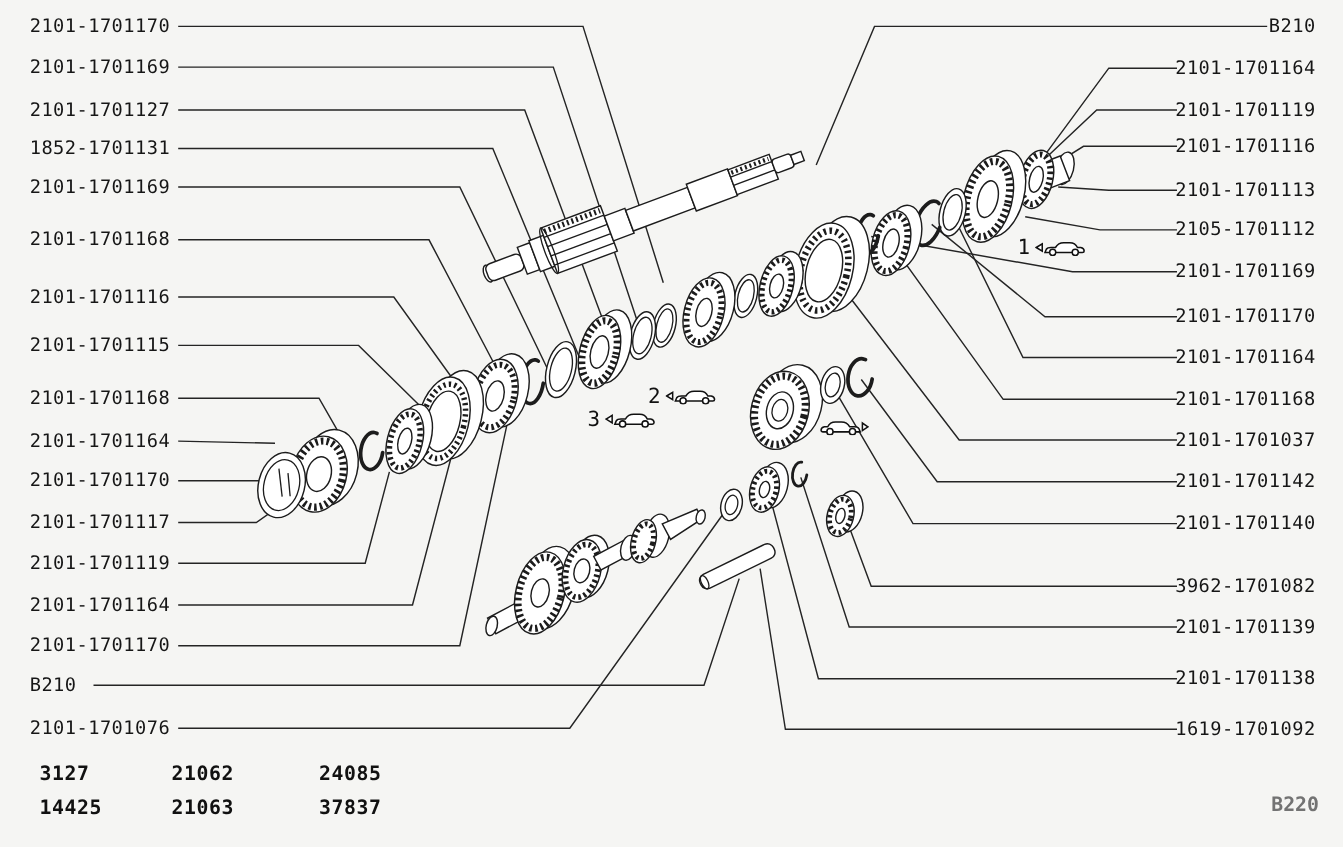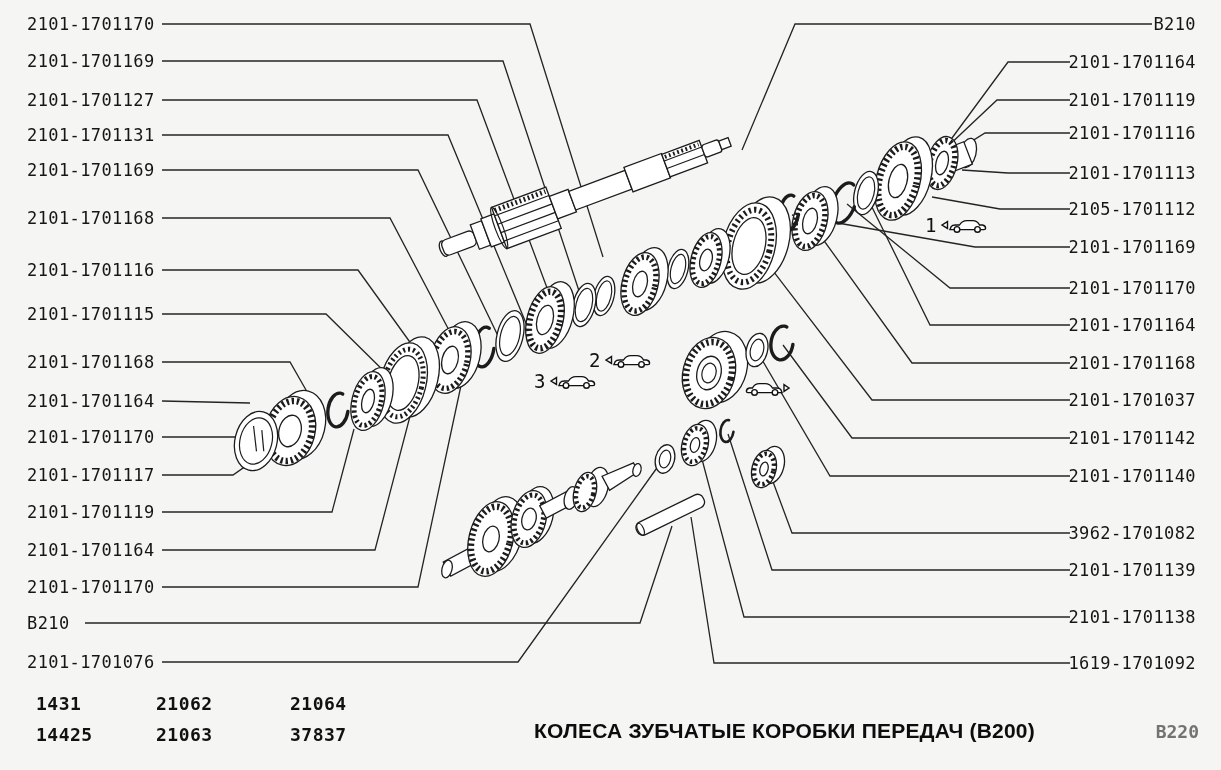--- a/index.html
+++ b/index.html
@@ -341,21 +341,21 @@
       <g transform="translate(637,531) rotate(-26)">
         <rect x="0" y="-7" width="74" height="14" rx="6" class="ol"></rect>
         <ellipse cx="4" cy="0" rx="3" ry="6.5" class="nf"></ellipse>
       </g>
     </g>
   </svg>
 
   <div class="lbl left" style="top:14px">2101-1701170</div>
   <div class="lbl left" style="top:51px">2101-1701169</div>
   <div class="lbl left" style="top:90px">2101-1701127</div>
-  <div class="lbl left" style="top:125px">2101-1701131</div>
+  <div class="lbl left" style="top:125px">1852-1701131</div>
   <div class="lbl left" style="top:160px">2101-1701169</div>
   <div class="lbl left" style="top:208px">2101-1701168</div>
   <div class="lbl left" style="top:260px">2101-1701116</div>
   <div class="lbl left" style="top:304px">2101-1701115</div>
   <div class="lbl left" style="top:352px">2101-1701168</div>
   <div class="lbl left" style="top:391px">2101-1701164</div>
   <div class="lbl left" style="top:427px">2101-1701170</div>
   <div class="lbl left" style="top:465px">2101-1701117</div>
   <div class="lbl left" style="top:502px">2101-1701119</div>
   <div class="lbl left" style="top:540px">2101-1701164</div>
@@ -404,23 +404,22 @@
   </div>
   <div class="marker" style="left:744px;top:380px">
     <svg width="46" height="16" viewBox="0 0 46 16">
       <g transform="translate(40,0) scale(-1,1)">
           <use href="#car" x="0" width="40" height="16"></use>
         </g>
       <polygon points="45,8 40,4.6 40,11.4" class="car"></polygon>
     </svg>
   </div>
 
-  <div class="model" style="left:36px;top:694px">1431</div>
+  <div class="model" style="left:36px;top:694px">3127</div>
   <div class="model" style="left:36px;top:725px">14425</div>
   <div class="model" style="left:156px;top:694px">21062</div>
   <div class="model" style="left:156px;top:725px">21063</div>
-  <div class="model" style="left:290px;top:694px">21064</div>
+  <div class="model" style="left:290px;top:694px">24085</div>
   <div class="model" style="left:290px;top:725px">37837</div>
 
-  <div class="title">КОЛЕСА ЗУБЧАТЫЕ КОРОБКИ ПЕРЕДАЧ (В200)</div>
   <div class="pagecode">В220</div>
 
 </div>
 
 </body></html>

